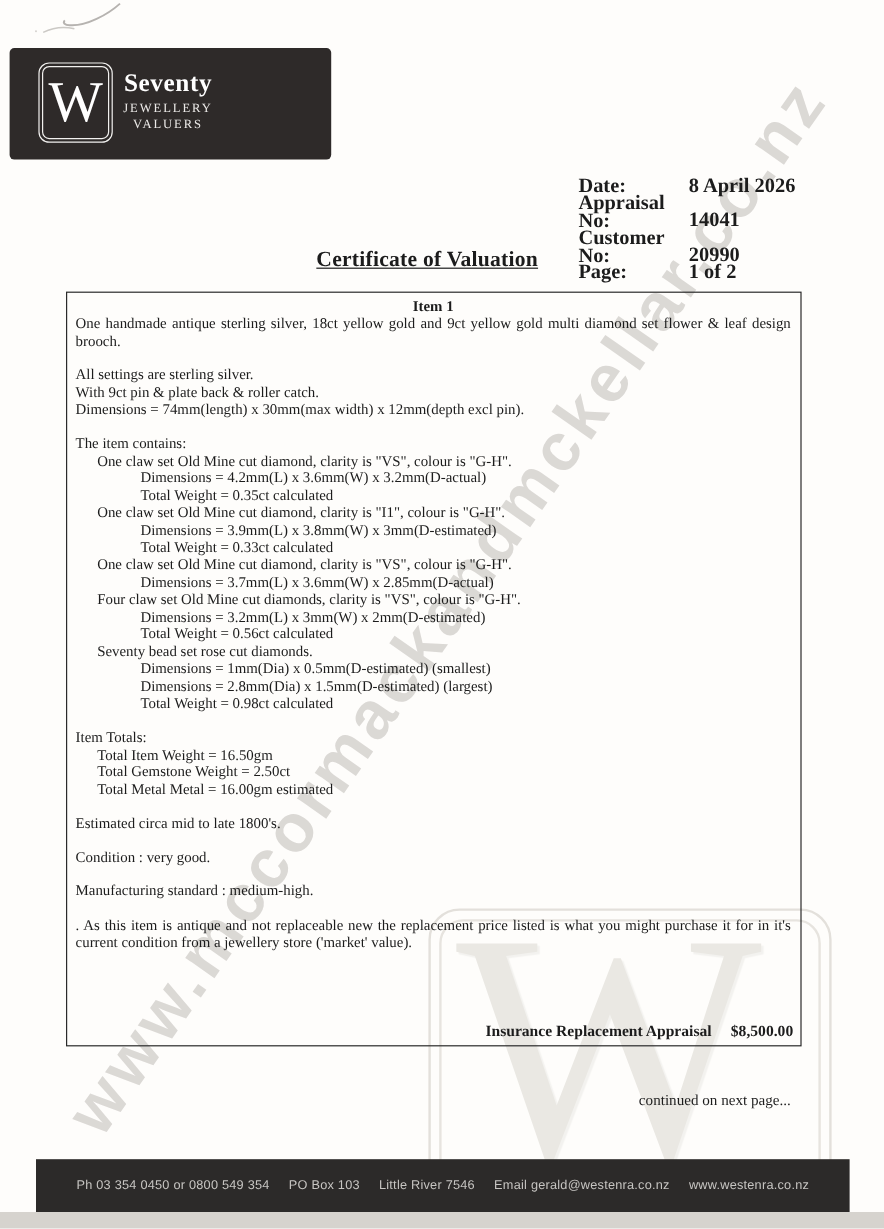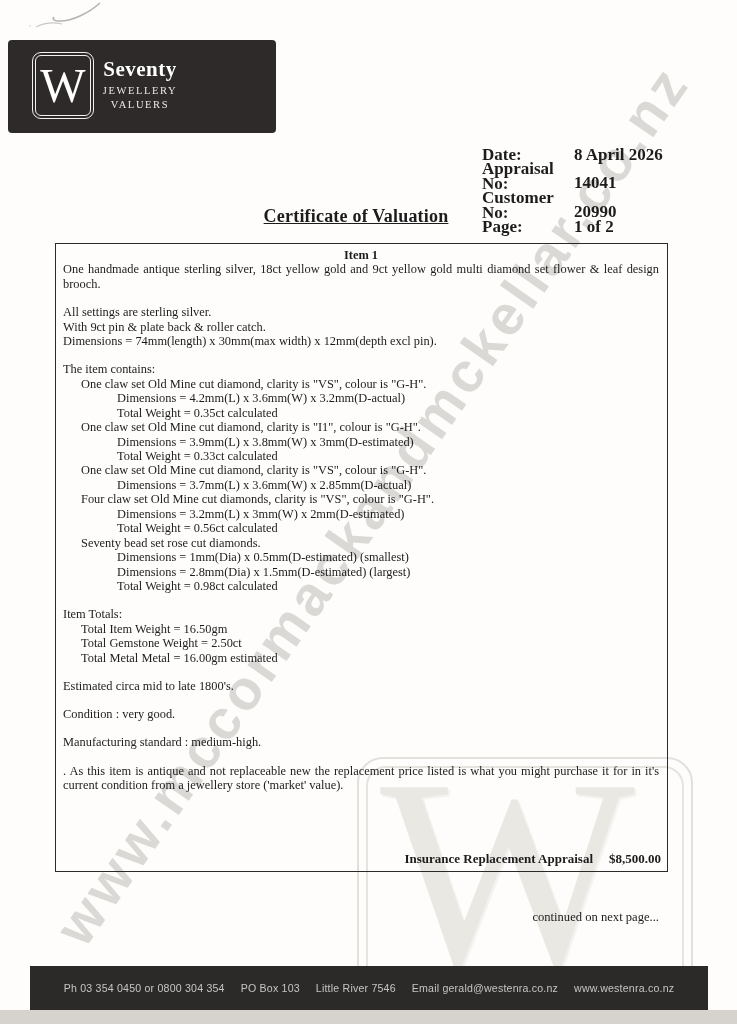--- a/index.html
+++ b/index.html
@@ -178,21 +178,21 @@
     <div class="para">. As this item is antique and not replaceable new the replacement price listed is what you might purchase it for in it's current condition from a jewellery store ('market' value).</div>
 
     <div class="appraisal">
       <span>Insurance Replacement Appraisal</span><span class="appraisal-value">$8,500.00</span>
     </div>
   </div>
 
   <div class="continued">continued on next page...</div>
 
   <div class="footer">
-    <span>Ph 03 354 0450 or 0800 304 354</span>
+    <span>Ph 03 354 0450 or 0800 549 354</span>
     <span>PO Box 103</span>
     <span>Little River 7546</span>
     <span>Email gerald@westenra.co.nz</span>
     <span>www.westenra.co.nz</span>
   </div>
   <div class="scan-edge-bottom"></div>
 
 </div>
 
 </body></html>

